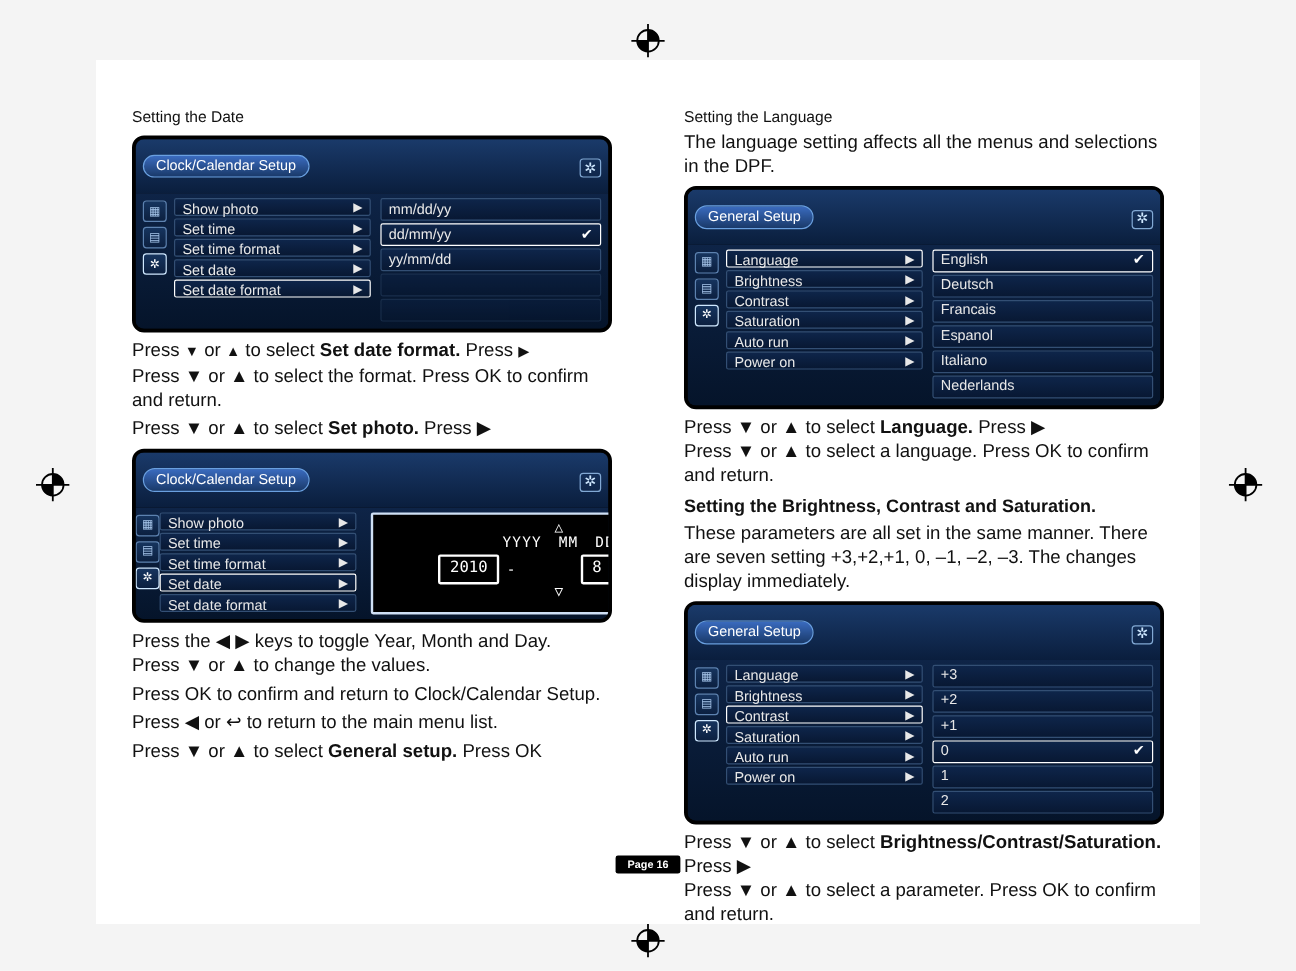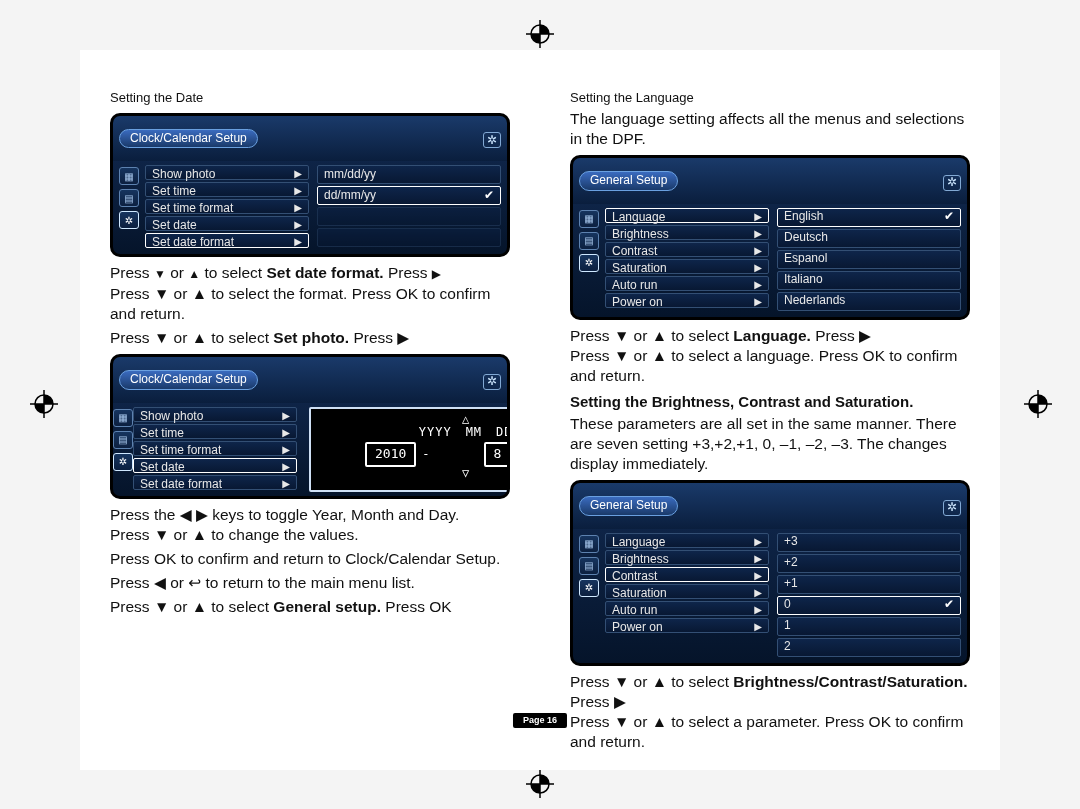--- a/index.html
+++ b/index.html
@@ -229,20 +229,23 @@
               </div>
           </div>
           <div class="rcol">
             <div class="mval">
                 <span>mm/dd/yy</span>
               </div>
             <div class="mval sel">
                 <span>dd/mm/yy</span>
                 <span class="chk">✔</span>
               </div>
+            <div class="mval">
+                <span>yy/mm/dd</span>
+              </div>
             <div class="mval blank">&nbsp;</div>
             <div class="mval blank">&nbsp;</div>
           </div>
         </div>
       </div>
 
       <div class="cap">
         <span>Press </span><span class="itri">▼</span><span> or </span><span class="itri">▲</span><span> to select </span><span class="bold">Set date format.</span><span> Press </span><span class="itri">▶</span>
       </div>
       <div class="para">Press ▼ or ▲ to select the format. Press OK to confirm and return.</div>
@@ -350,20 +353,23 @@
           </div>
           <div class="rcol">
             <div class="mval sel">
                 <span>English</span>
                 <span class="chk">✔</span>
               </div>
             <div class="mval">
                 <span>Deutsch</span>
               </div>
             <div class="mval">
+                <span>Francais</span>
+              </div>
+            <div class="mval">
                 <span>Espanol</span>
               </div>
             <div class="mval">
                 <span>Italiano</span>
               </div>
             <div class="mval">
                 <span>Nederlands</span>
               </div>
           </div>
         </div>

